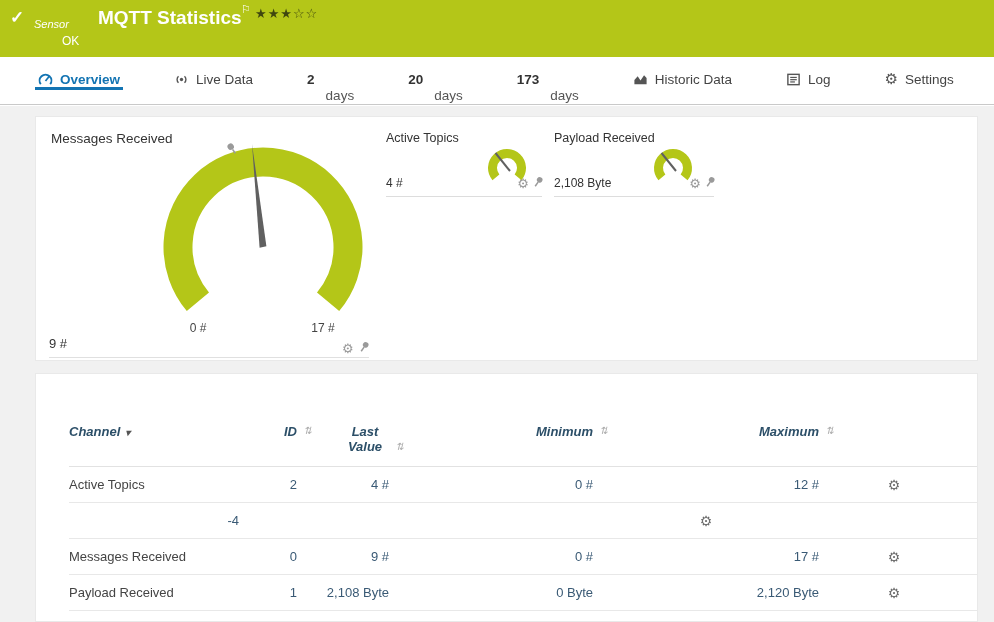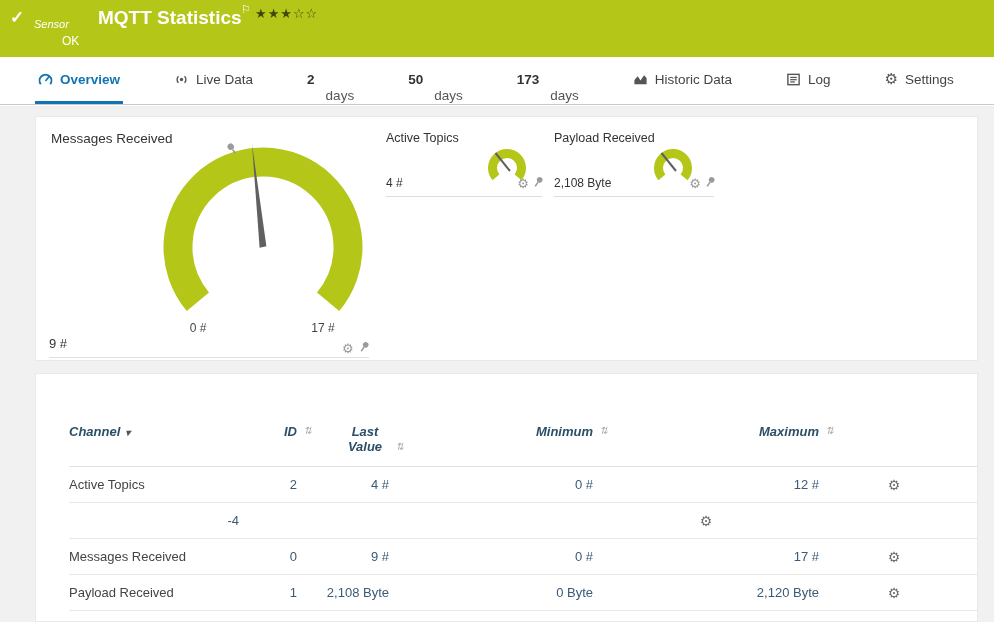--- a/index.html
+++ b/index.html
@@ -14,21 +14,21 @@
   .hdr .check { position:absolute; left:10px; top:7px; color:#fff; font-size:17px; font-weight:bold; }
   .hdr .type  { position:absolute; left:34px; top:18px; color:#fff; font-size:11px; font-style:italic; }
   .hdr .title { position:absolute; left:98px; top:7px; color:#fff; font-size:19px; font-weight:bold; }
   .hdr .flag  { position:absolute; left:241px; top:3px; color:#fff; font-size:11px; }
   .hdr .stars { position:absolute; left:255px; top:6px; color:#3f470f; font-size:13px; letter-spacing:1px; cursor:pointer; }
   .hdr .ok    { position:absolute; left:62px; top:34px; color:#fff; font-size:12px; font-weight:normal; }
 
   
   .tabs {
     position:absolute; top:57px; left:0; right:0; height:48px; background:#fff;
-    border-bottom:1px solid #c9c9c9; display:flex; padding-left:35px; gap:48px;
+    border-bottom:1px solid #c9c9c9; display:flex; padding-left:35px; gap:48px;align-items:center;
   }
   .tab {
     display:flex; align-items:center; gap:7px; font-size:13.5px; color:#444;
     cursor:pointer; border-bottom:3px solid transparent; padding:0 3px;
   }
   .tab.active { color:#1374b3; border-bottom-color:#1374b3; font-weight:bold; }
   .tab .num { font-weight:bold; color:#333; }
   .tab .suffix { color:#555; margin-left:4px;margin-top:32px; }
   .tab svg { display:block; }
   .gear-glyph { color:#555; font-size:15px; }
@@ -114,21 +114,21 @@
         <path d="M11.2 4.5 A 4.8 4.8 0 0 1 11.2 11.5" fill="none" stroke="#555" stroke-width="1.5"></path>
       </svg>
     </span>
     <span>Live Data</span>
   </div>
   <div class="tab">
     <span class="num">2</span>
       <span class="suffix">days</span>
   </div>
   <div class="tab">
-    <span class="num">50</span>
+    <span class="num">20</span>
       <span class="suffix">days</span>
   </div>
   <div class="tab">
     <span class="num">173</span>
       <span class="suffix">days</span>
   </div>
   <div class="tab">
     <span>
       <svg width="15" height="15" viewBox="0 0 16 16">
         <path d="M1.5 13 L1.5 8.5 L5 4.5 L8 9 L11.8 3.5 L14.5 6.5 L14.5 13 Z" fill="#555"></path>

